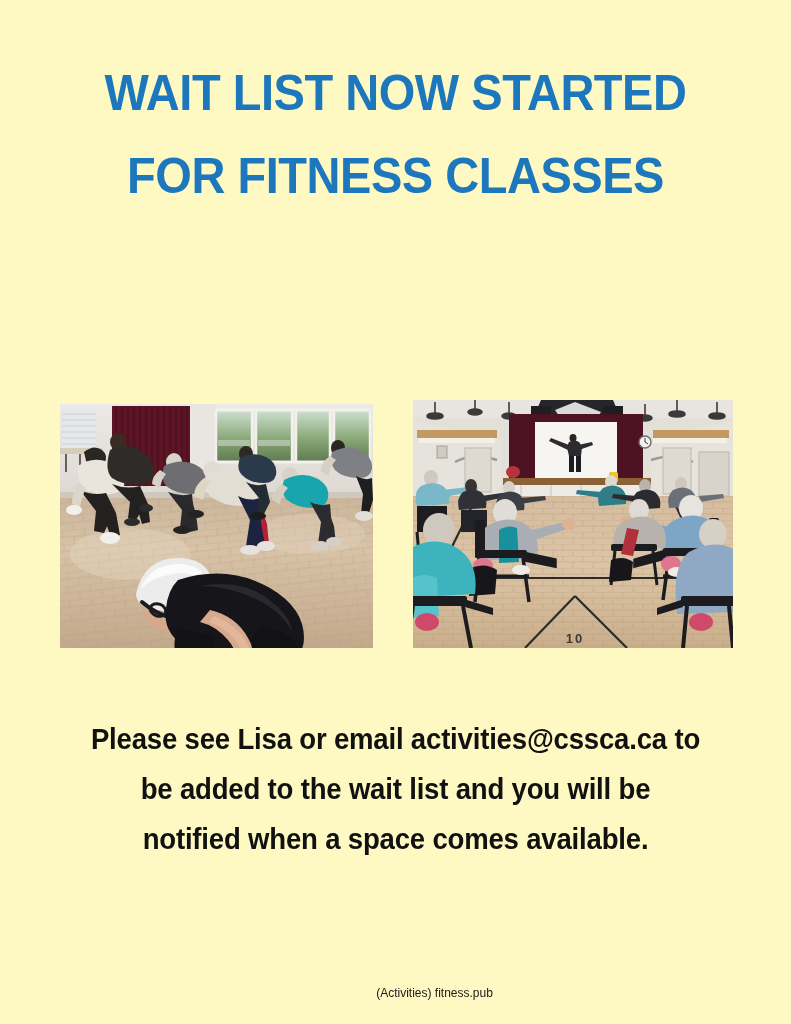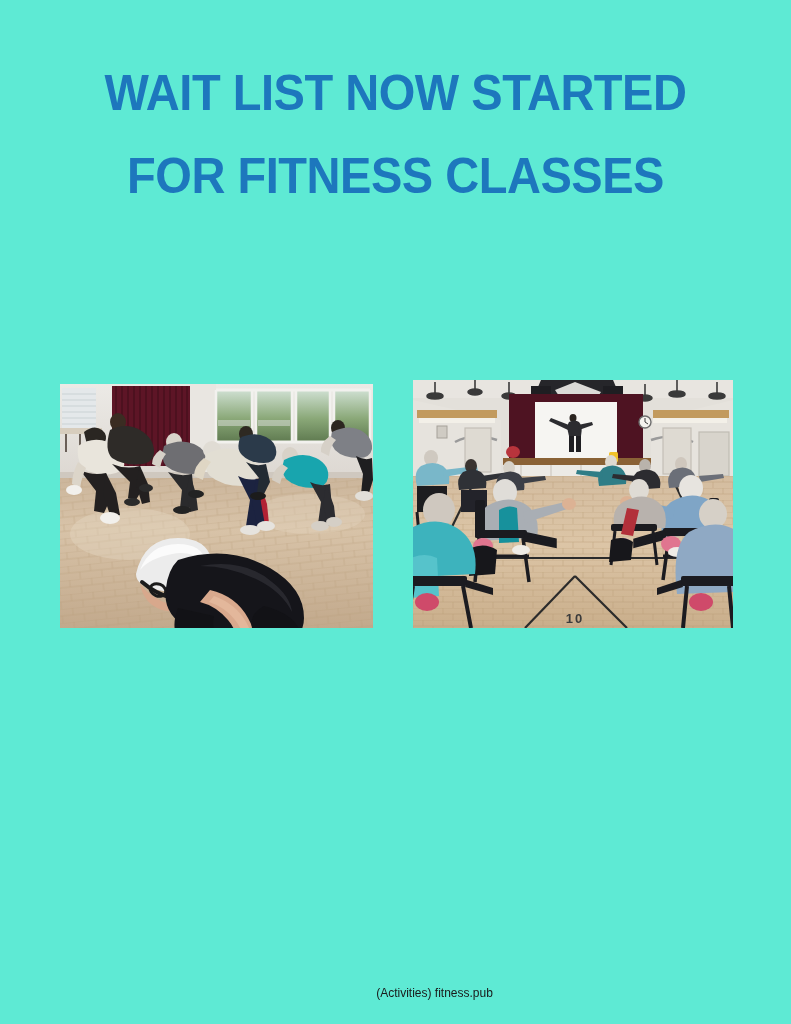--- a/index.html
+++ b/index.html
@@ -12,21 +12,21 @@
     width: 791px;
     height: 1024px;
     font-family: "Liberation Sans", sans-serif;
     overflow: hidden;
     position: relative;
   }
 
   .page {
     width: 791px;
     height: 1024px;
-    background: #5eead4;
+    background: #fef9c3;
     position: relative;
     box-sizing: border-box;
   }
 
   
   .headline-block {
     padding-top: 52px;
     text-align: center;
   }
   .headline-line {
@@ -51,21 +51,21 @@
     font-size: 37px;
     line-height: 68px;
     letter-spacing: -0.2px;
     white-space: nowrap;
     transform: scaleX(0.95);
   }
 
   
   .photo-row {
     position: absolute;
-    top: 380px;
+    top: 400px;
     left: 0;
     width: 633px;
     height: 248px;
   }
   .photo {
     position: absolute;
     overflow: hidden;
     background: #d8cdbc;
   }
   .photo-left {
@@ -469,18 +469,23 @@
           <path d="M276 152 q26 -14 46 -2 l0 62 l-58 2 q-6 -48 12 -62 z" fill="#8fa9c4"></path>
           <rect x="268" y="196" width="54" height="10" rx="2" fill="#1b1b20"></rect>
           <path d="M274 206 l-4 42 M316 206 l4 42" stroke="#1b1b20" stroke-width="4"></path>
           <path d="M268 200 l-24 8 l0 7 l26 -8 z" fill="#1b1b20"></path>
           <ellipse cx="288" cy="222" rx="12" ry="9" fill="#cf4a6a"></ellipse>
         </g>
       </svg>
     </div>
   </div>
 
+  <div class="body-block">
+    <div class="body-line">Please see Lisa or email activities@cssca.ca to</div>
+    <div class="body-line">be added to the wait list and you will be</div>
+    <div class="body-line">notified when a space comes available.</div>
+  </div>
 
   <div class="footer">
     <span class="footer-text">(Activities) fitness.pub</span>
   </div>
 
 </div>
 
 </body></html>

